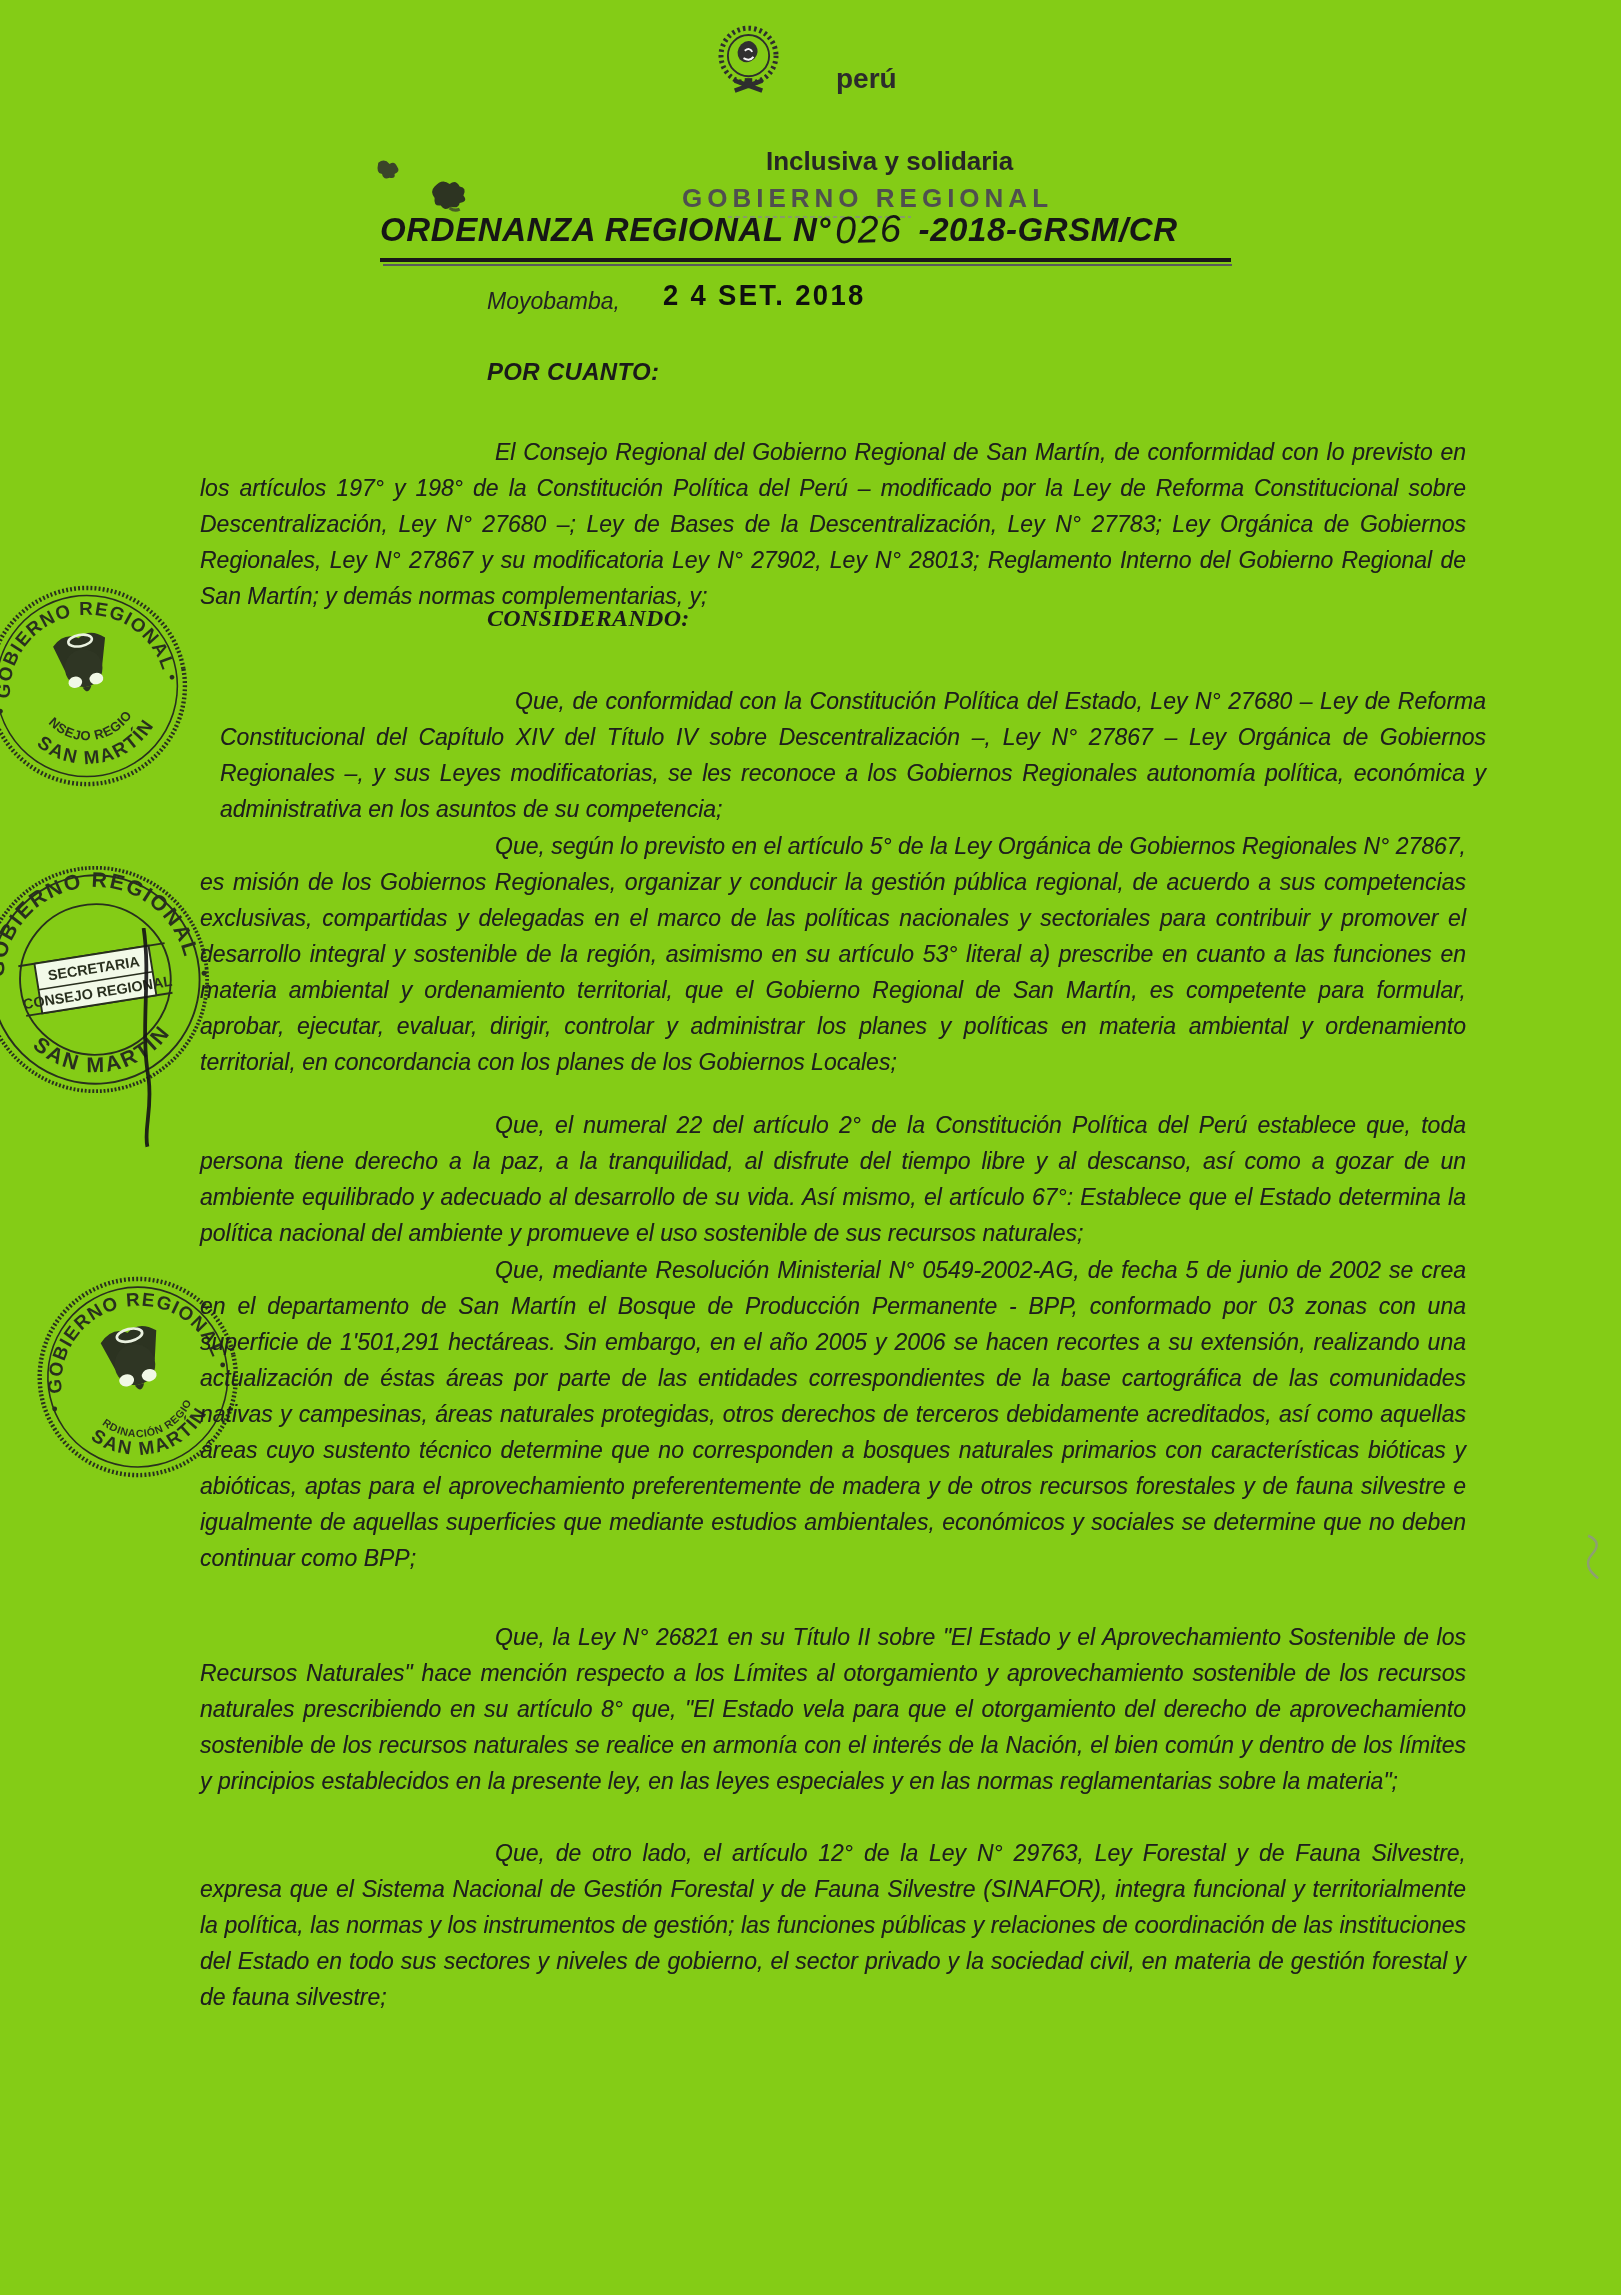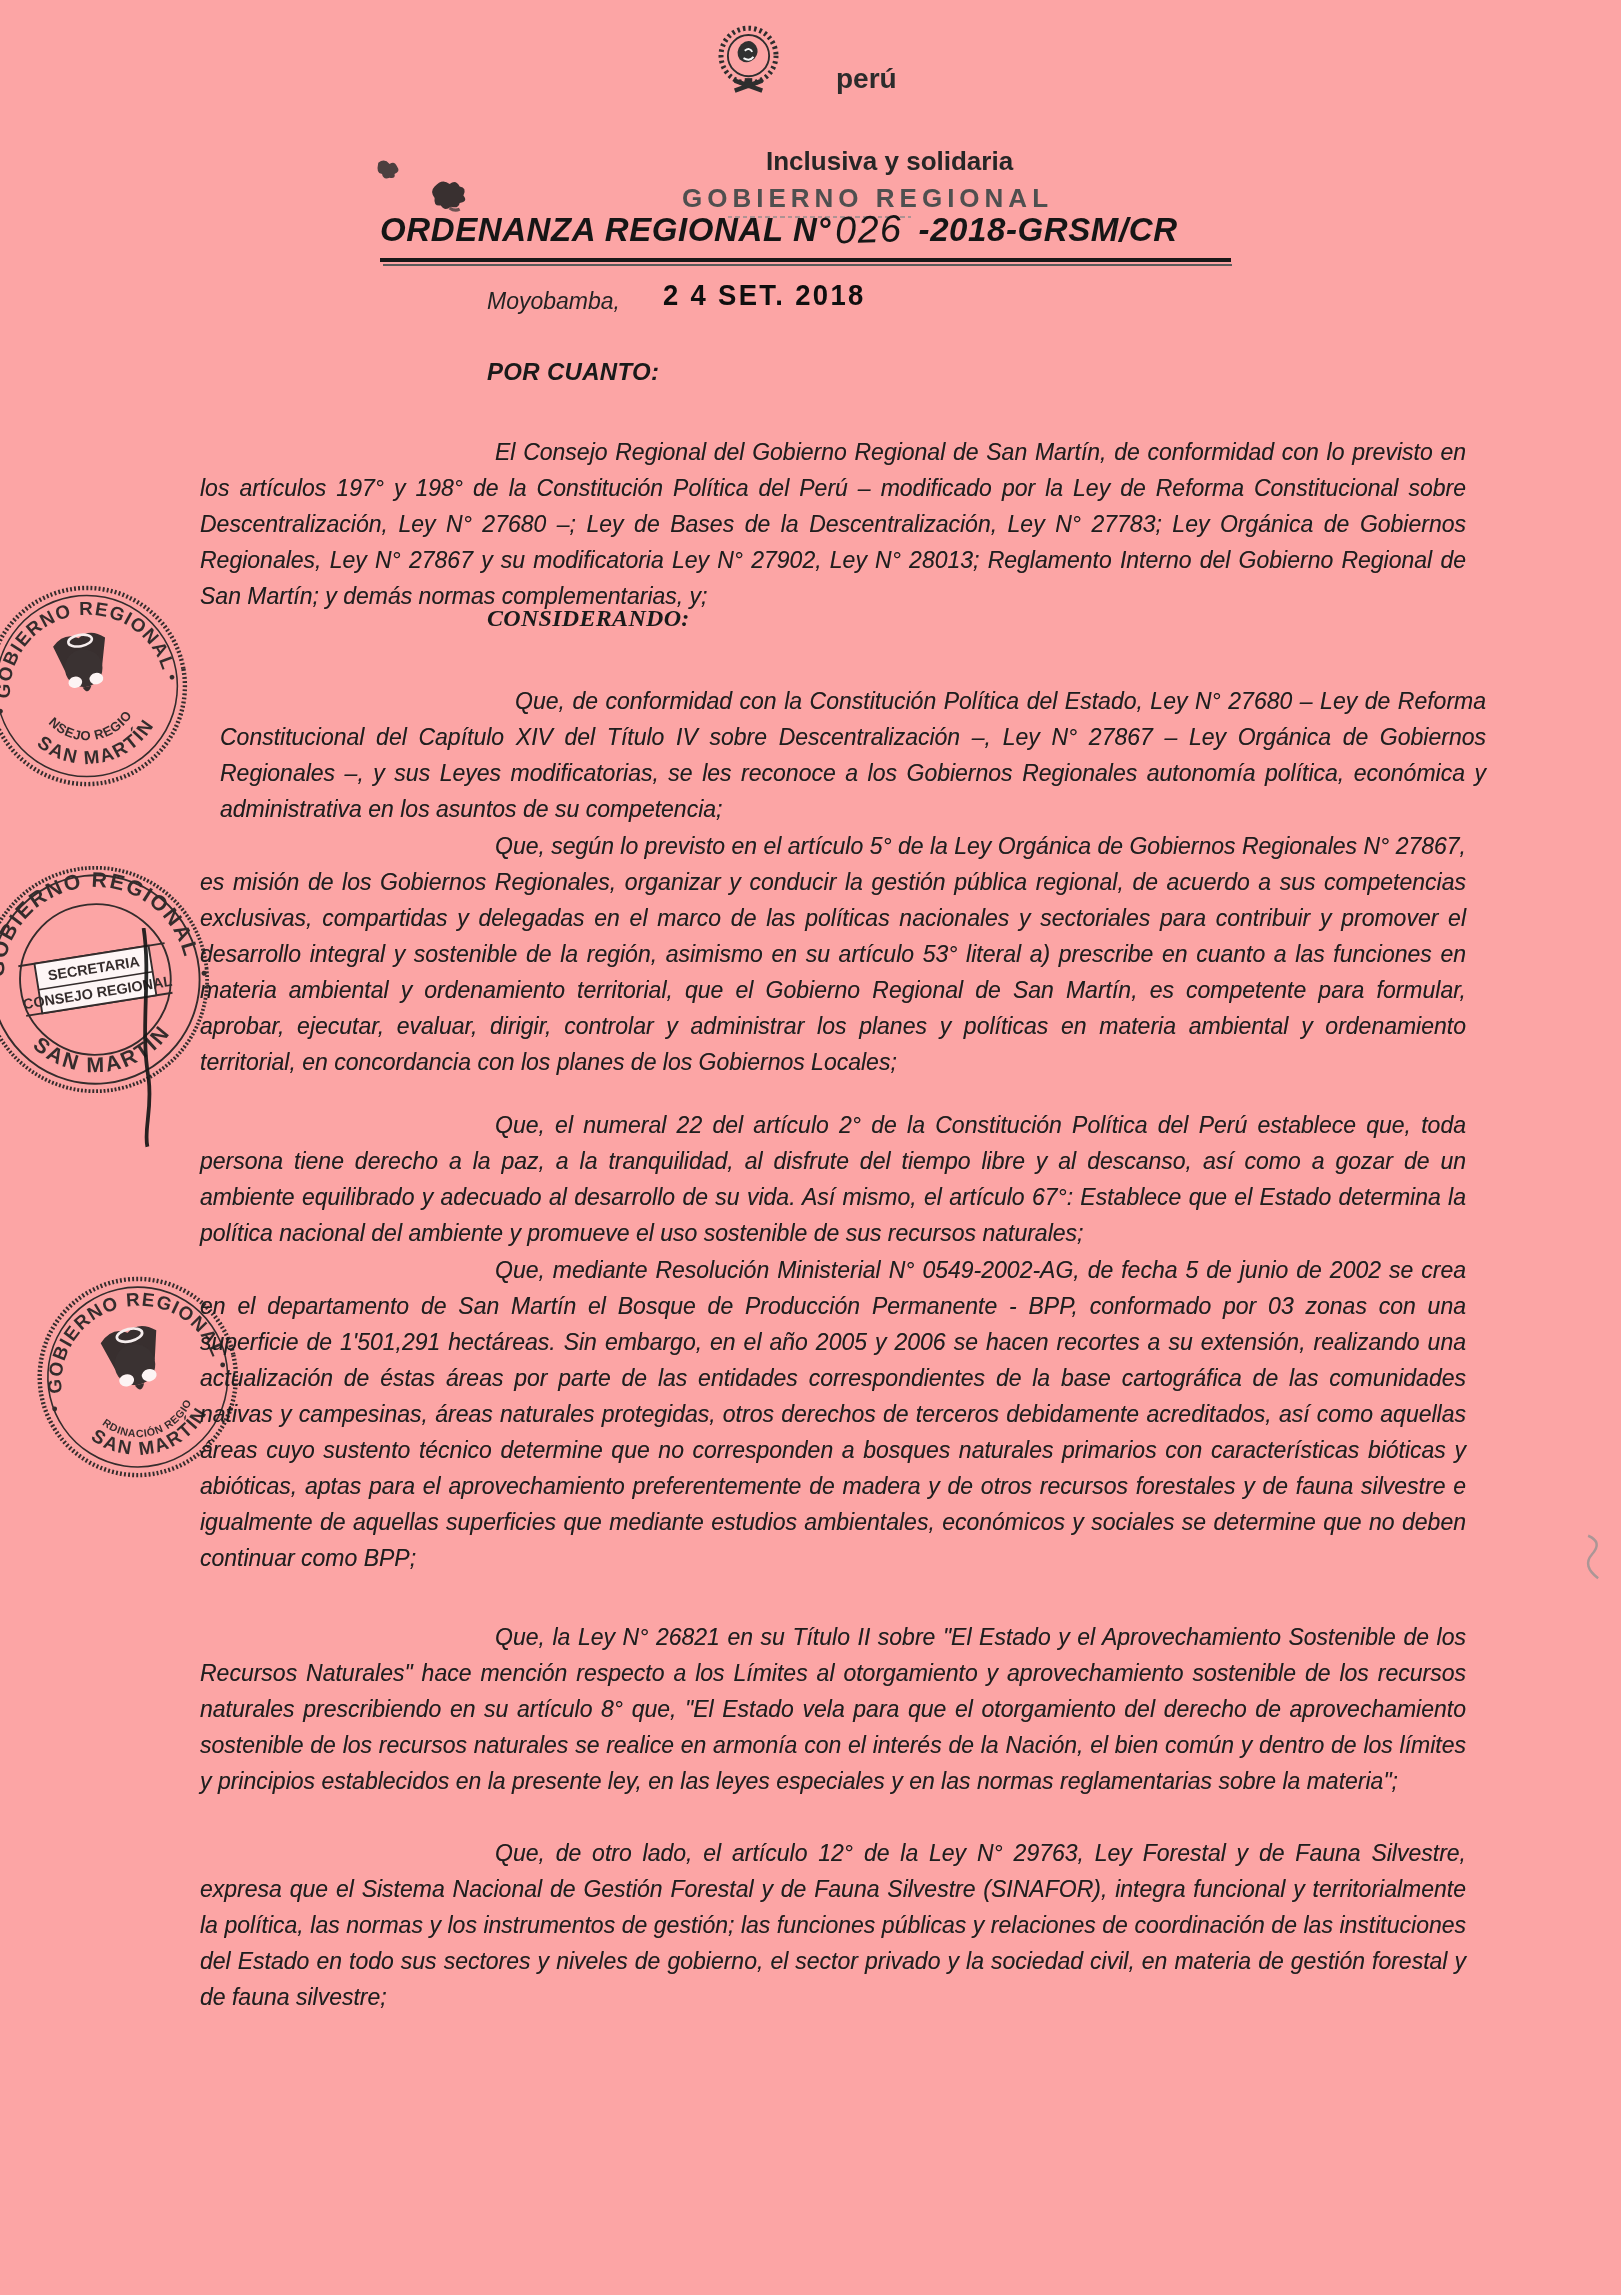--- a/index.html
+++ b/index.html
@@ -1,20 +1,20 @@
 <!DOCTYPE html>
 <html style="font-size:10px"><head>
 <meta charset="utf-8">
 <style>
   html,body{margin:0;padding:0;background:#ffffff;}
   #page{
     position:relative;
     width:1621px;
     height:2295px;
-    background:#fca5a5;
+    background:#84cc16;
     overflow:hidden;
     font-family:"Liberation Sans", sans-serif;
     color:#1d1d1d;
   }
   .abs{position:absolute;}
 
   
   .logo-peru{
     left:836px; top:63px;
     font-size:28px; font-weight:bold; color:#2c2c2c;

